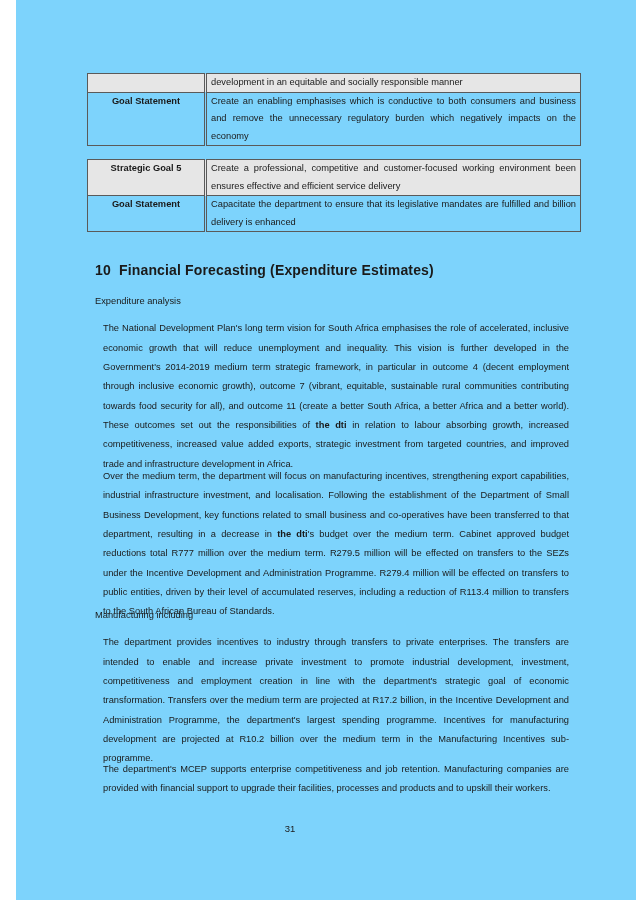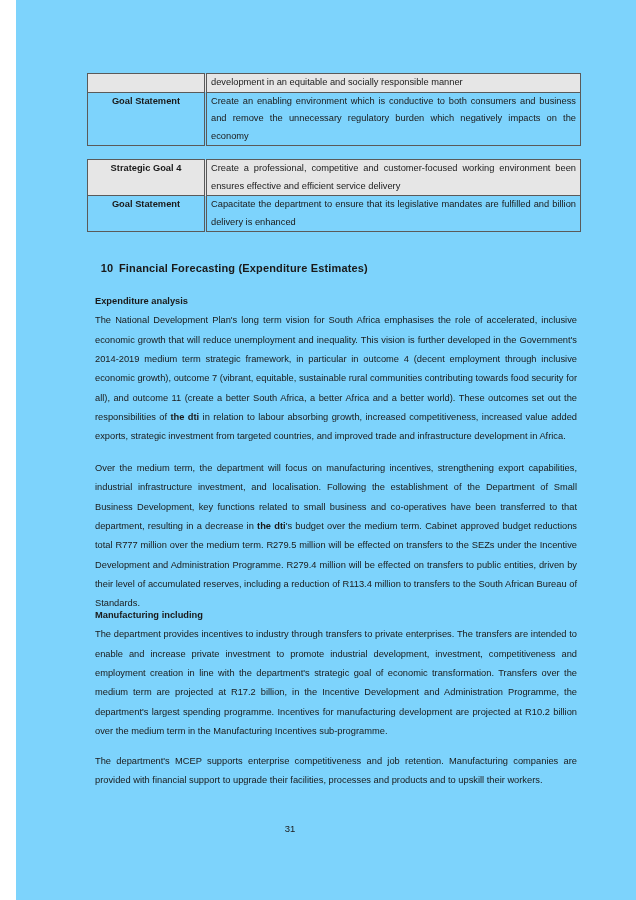--- a/index.html
+++ b/index.html
@@ -15,56 +15,56 @@
     }
     table.goal td { border: 1px solid #5a5a5a; padding: 0 4px; vertical-align: top; text-align: center; }
     table.goal td.label { width: 108px; font-weight: bold; }
     table.goal td.value { text-align: justify; border-left: 3px double #5a5a5a; }
     table.goal tr.shaded td { background: #e6e6e6; }
     #table1 { top: 73px; }
     #table2 { top: 159px; }
 
     .h1 {
       position: absolute; left: 79px; top: 262px;
-      font-size: 11px; font-weight: bold; letter-spacing: 0.15px; text-align: center;
+      font-size: 14px; font-weight: bold; letter-spacing: 0.15px;
     }
     .h1 .num { display: inline-block; width: 24px; }
 
     .body { position: absolute; left: 79px; width: 482px; font-size: 9.3px; line-height: 19.35px; }
-    .sub { font-weight: bold; }
-    .para { text-align: justify; margin: 0; }
+    .sub { font-weight: normal; }
+    .para { text-align: justify; margin: 8px; }
     #sec-exp { top: 292px; }
     #para-medium { top: 459px; }
     #sec-mfg { top: 606px; }
     #para-mcep { top: 752px; }
 
     .pagenum { position: absolute; left: 0; width: 548px; top: 823px; text-align: center; font-size: 9.5px; }
   </style>
 </head>
 <body>
 
 <div class="page">
 
   <table class="goal" id="table1">
     <tbody>
         <tr class="shaded">
       <td class="label"></td>
       <td class="value">development in an equitable and socially responsible manner</td>
     </tr>
     <tr>
       <td class="label">Goal Statement</td>
-      <td class="value">Create an enabling environment which is conductive to both consumers and business and remove the unnecessary regulatory burden which negatively impacts on the economy</td>
+      <td class="value">Create an enabling emphasises which is conductive to both consumers and business and remove the unnecessary regulatory burden which negatively impacts on the economy</td>
     </tr>
   </tbody>
     </table>
 
   <table class="goal" id="table2">
     <tbody>
         <tr class="shaded">
-      <td class="label">Strategic Goal 4</td>
+      <td class="label">Strategic Goal 5</td>
       <td class="value">Create a professional, competitive and customer-focused working environment been ensures effective and efficient service delivery</td>
     </tr>
     <tr>
       <td class="label">Goal Statement</td>
       <td class="value">Capacitate the department to ensure that its legislative mandates are fulfilled and billion delivery is enhanced</td>
     </tr>
   </tbody>
     </table>
 
   <div class="h1">

